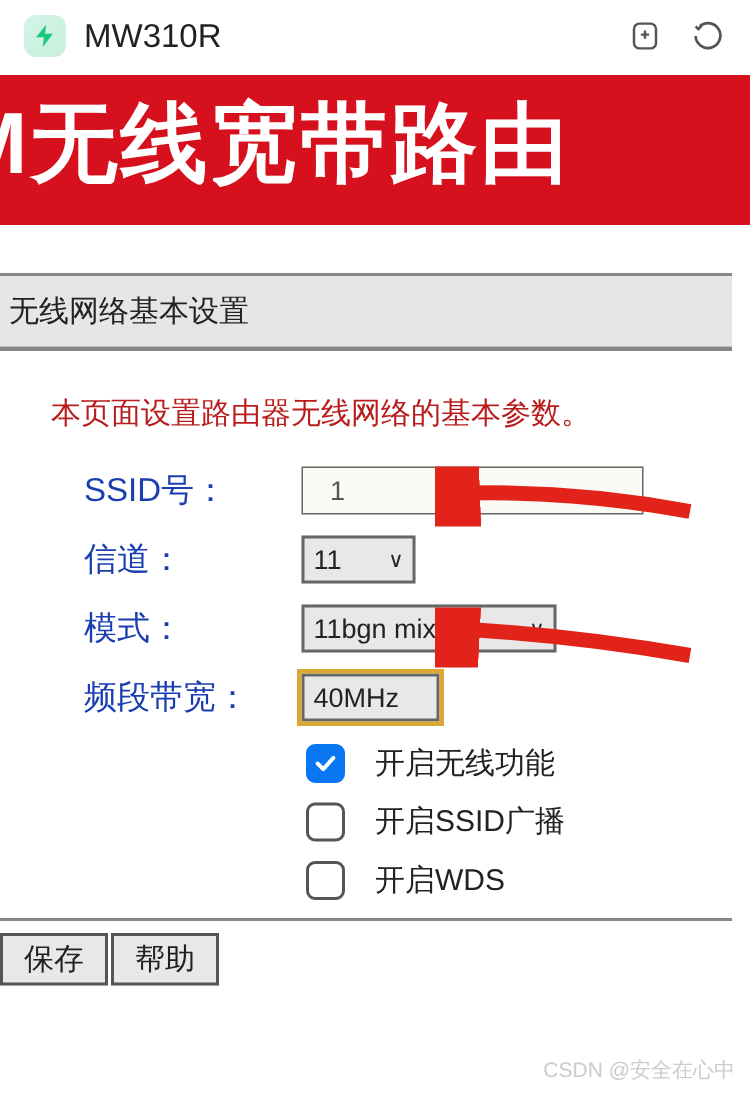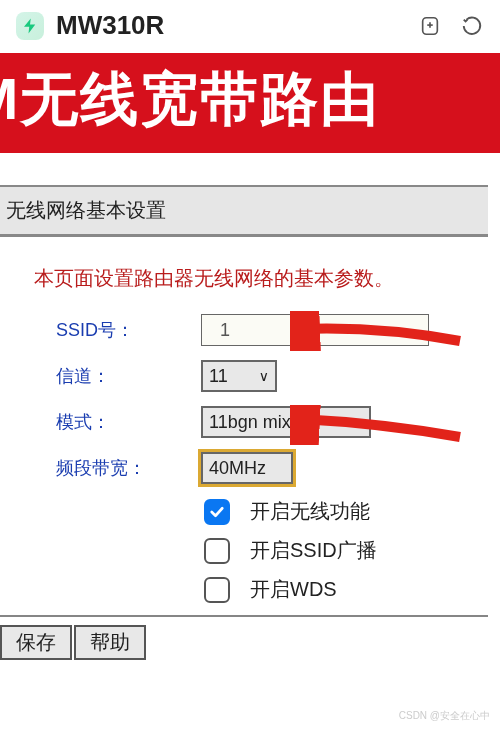--- a/index.html
+++ b/index.html
@@ -22,22 +22,22 @@
       width: 28px;
       height: 28px;
       background: linear-gradient(135deg, #d4f4e8, #c8f0dc);
       border-radius: 8px;
       display: flex;
       align-items: center;
       justify-content: center;
     }
     .shield-badge svg { width: 18px; height: 18px; }
     .title-text {
-      font-size: 26px;
-      font-weight: 700;
+      font-size: 22px;
+      font-weight: 400;
       color: #222;
       flex: 1;
     }
     .top-right-icons { display: flex; gap: 18px; align-items: center; }
     .icon-btn { width: 24px; height: 24px; display: flex; align-items: center; justify-content: center; }
     .red-banner {
       background: #d6101c;
       color: #fff;
       font-size: 58px;
       font-weight: bold;
@@ -74,21 +74,21 @@
       white-space: nowrap;
     }
     .form-row {
       display: flex;
       align-items: center;
       margin-bottom: 14px;
       padding-left: 56px;
     }
     .form-label {
       color: #1a3db0;
-      font-size: 18px;
+      font-size: 22px;
       width: 145px;
       flex-shrink: 0;
     }
     .text-input {
       border: 1.5px solid #666;
       font-size: 18px;
       padding: 4px 8px;
       width: 228px;
       height: 32px;
       background: #fbfbf5;
@@ -141,21 +141,21 @@
       background: #e8e8e8;
       font-size: 20px;
       padding: 2px 14px;
       color: #222;
     }
     .watermark {
       position: absolute;
       bottom: 6px;
       right: 10px;
       color: #ccc;
-      font-size: 10px;
+      font-size: 14px;
     }
     .arrow {
       position: absolute;
       pointer-events: none;
     }
   </style>
 </head>
 <body>
 
 <div class="top-bar">

